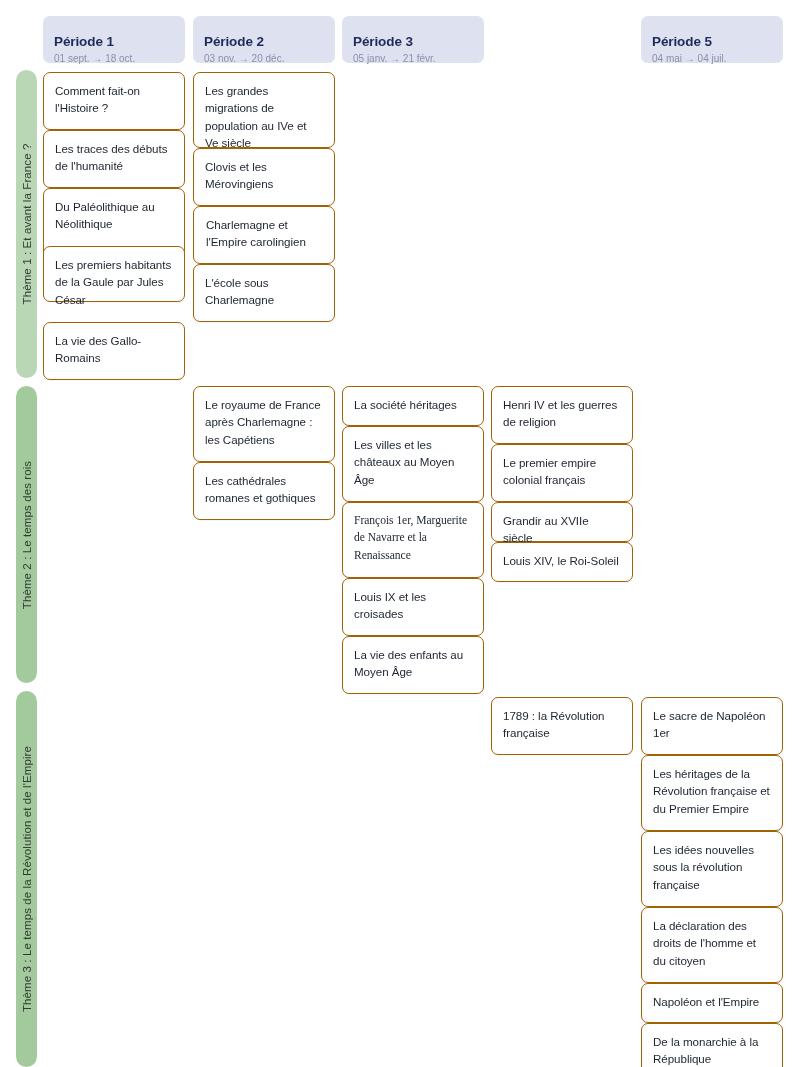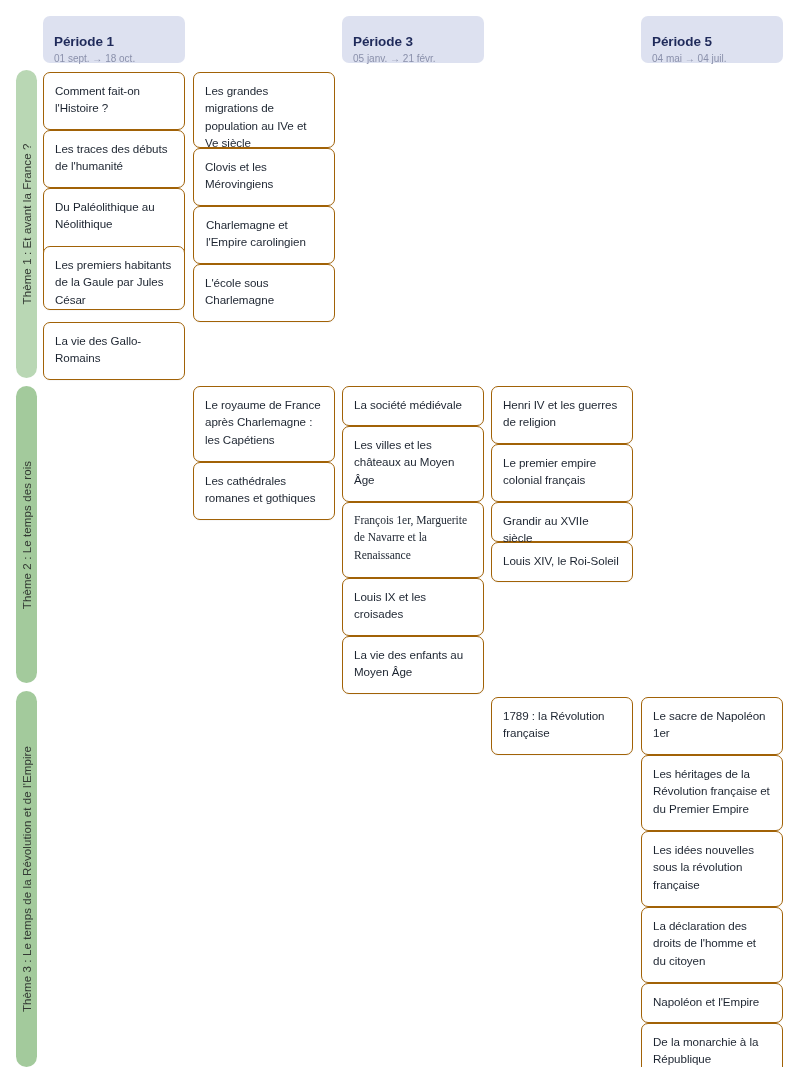--- a/index.html
+++ b/index.html
@@ -94,20 +94,24 @@
 </head>
 <body>
 
 <div id="board">
 
   <div class="period-header-row">
       <div class="period-header" style="left: 43px;">
         <div class="period-title">Période 1</div>
         <div class="period-dates">01 sept. → 18 oct.</div>
       </div>
+      <div class="period-header" style="left: 193px;">
+        <div class="period-title">Période 2</div>
+        <div class="period-dates">03 nov. → 20 déc.</div>
+      </div>
       <div class="period-header" style="left: 342px;">
         <div class="period-title">Période 3</div>
         <div class="period-dates">05 janv. → 21 févr.</div>
       </div>
       <div class="period-header" style="left: 641px;">
         <div class="period-title">Période 5</div>
         <div class="period-dates">04 mai → 04 juil.</div>
       </div>
     </div>
 
@@ -126,21 +130,21 @@
   <div id="cards-layer">
       <div class="card" style="left: 43px; top: 72px; height: 58px;">
         <div class="card-text">Comment fait-on l'Histoire ?</div>
       </div>
       <div class="card" style="left: 43px; top: 130px; height: 58px;">
         <div class="card-text">Les traces des débuts de l'humanité</div>
       </div>
       <div class="card" style="left: 43px; top: 188px; height: 74px;">
         <div class="card-text">Du Paléolithique au Néolithique</div>
       </div>
-      <div class="card" style="left: 43px; top: 246px; height: 64px;">
+      <div class="card" style="left: 43px; top: 246px; height: 56px;">
         <div class="card-text">Les premiers habitants de la Gaule par Jules César</div>
       </div>
       <div class="card" style="left: 43px; top: 322px; height: 58px;">
         <div class="card-text">La vie des Gallo-Romains</div>
       </div>
       <div class="card" style="left: 193px; top: 72px; height: 76px;">
         <div class="card-text">Les grandes migrations de population au IVe et Ve siècle</div>
       </div>
       <div class="card" style="left: 193px; top: 148px; height: 58px;">
         <div class="card-text">Clovis et les Mérovingiens</div>
@@ -151,21 +155,21 @@
       <div class="card" style="left: 193px; top: 264px; height: 58px;">
         <div class="card-text">L'école sous Charlemagne</div>
       </div>
       <div class="card" style="left: 193px; top: 386px; height: 76px;">
         <div class="card-text">Le royaume de France après Charlemagne : les Capétiens</div>
       </div>
       <div class="card" style="left: 193px; top: 462px; height: 58px;">
         <div class="card-text">Les cathédrales romanes et gothiques</div>
       </div>
       <div class="card" style="left: 342px; top: 386px; height: 40px;">
-        <div class="card-text">La société médiévale</div>
+        <div class="card-text">La société héritages</div>
       </div>
       <div class="card" style="left: 342px; top: 426px; height: 76px;">
         <div class="card-text">Les villes et les châteaux au Moyen Âge</div>
       </div>
       <div class="card" style="left: 342px; top: 502px; height: 76px; font-family: Liberation Serif, serif;">
         <div class="card-text">François 1er, Marguerite de Navarre et la Renaissance</div>
       </div>
       <div class="card" style="left: 342px; top: 578px; height: 58px;">
         <div class="card-text">Louis IX et les croisades</div>
       </div>

